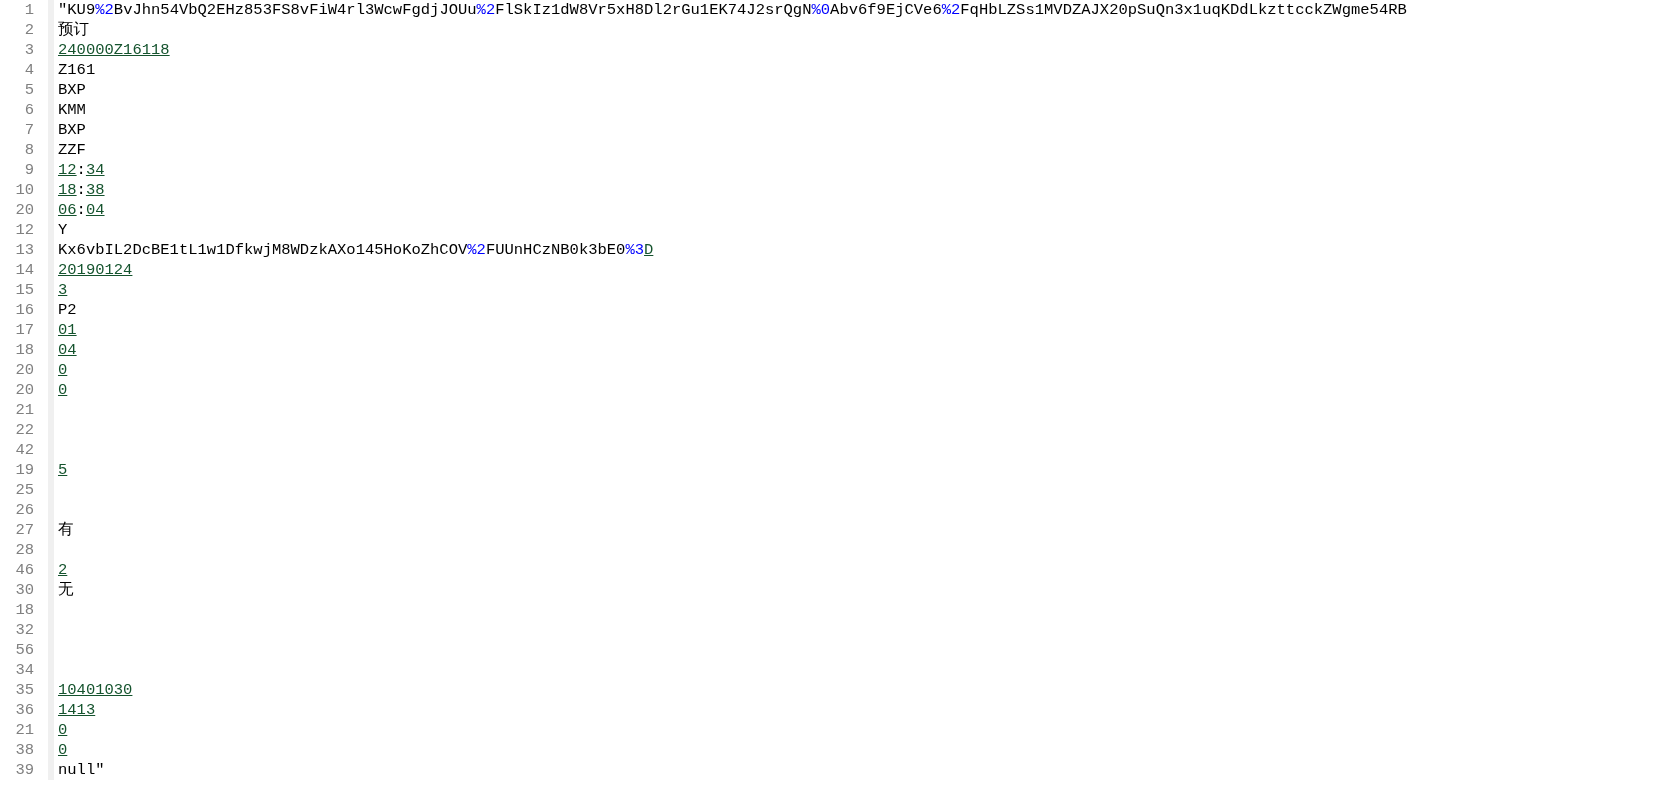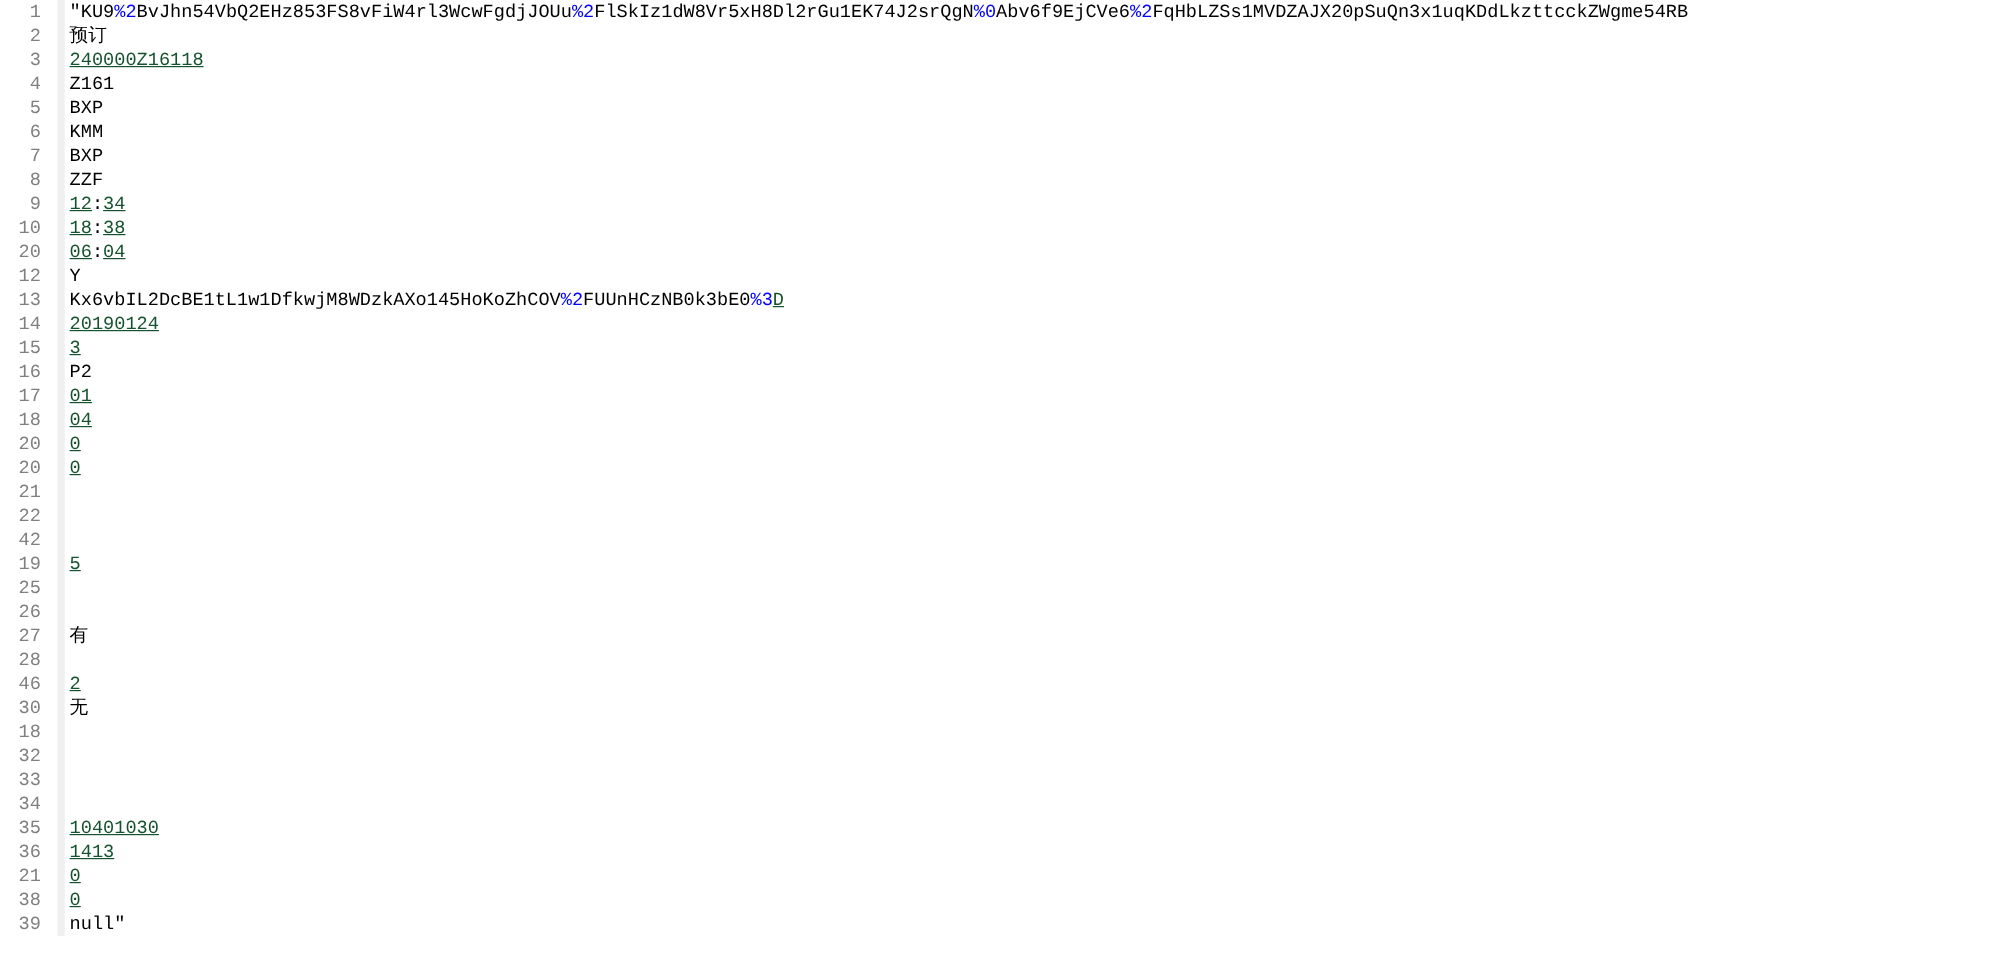--- a/index.html
+++ b/index.html
@@ -76,21 +76,21 @@
       <div class="gutter-line">42</div>
       <div class="gutter-line">19</div>
       <div class="gutter-line">25</div>
       <div class="gutter-line">26</div>
       <div class="gutter-line">27</div>
       <div class="gutter-line">28</div>
       <div class="gutter-line">46</div>
       <div class="gutter-line">30</div>
       <div class="gutter-line">18</div>
       <div class="gutter-line">32</div>
-      <div class="gutter-line">33</div>
+      <div class="gutter-line">56</div>
       <div class="gutter-line">34</div>
       <div class="gutter-line">35</div>
       <div class="gutter-line">36</div>
       <div class="gutter-line">21</div>
       <div class="gutter-line">38</div>
       <div class="gutter-line">39</div>
     </div>
   <div class="gutter-border"></div>
   <div class="code" id="code"><div class="code-line"><span class="tok-black">"KU9</span><span class="tok-blue">%2</span><span class="tok-black">BvJhn54VbQ2EHz853FS8vFiW4rl3WcwFgdjJOUu</span><span class="tok-blue">%2</span><span class="tok-black">FlSkIz1dW8Vr5xH8Dl2rGu1EK74J2srQgN</span><span class="tok-blue">%0</span><span class="tok-black">Abv6f9EjCVe6</span><span class="tok-blue">%2</span><span class="tok-black">FqHbLZSs1MVDZAJX20pSuQn3x1uqKDdLkzttcckZWgme54RB</span></div><div class="code-line"><span class="tok-black">预订</span></div><div class="code-line"><span class="tok-red">240000Z16118</span></div><div class="code-line"><span class="tok-black">Z161</span></div><div class="code-line"><span class="tok-black">BXP</span></div><div class="code-line"><span class="tok-black">KMM</span></div><div class="code-line"><span class="tok-black">BXP</span></div><div class="code-line"><span class="tok-black">ZZF</span></div><div class="code-line"><span class="tok-red">12</span><span class="tok-black">:</span><span class="tok-red">34</span></div><div class="code-line"><span class="tok-red">18</span><span class="tok-black">:</span><span class="tok-red">38</span></div><div class="code-line"><span class="tok-red">06</span><span class="tok-black">:</span><span class="tok-red">04</span></div><div class="code-line"><span class="tok-black">Y</span></div><div class="code-line"><span class="tok-black">Kx6vbIL2DcBE1tL1w1DfkwjM8WDzkAXo145HoKoZhCOV</span><span class="tok-blue">%2</span><span class="tok-black">FUUnHCzNB0k3bE0</span><span class="tok-blue">%3</span><span class="tok-red">D</span></div><div class="code-line"><span class="tok-red">20190124</span></div><div class="code-line"><span class="tok-red">3</span></div><div class="code-line"><span class="tok-black">P2</span></div><div class="code-line"><span class="tok-red">01</span></div><div class="code-line"><span class="tok-red">04</span></div><div class="code-line"><span class="tok-red">0</span></div><div class="code-line"><span class="tok-red">0</span></div><div class="code-line">&nbsp;</div><div class="code-line">&nbsp;</div><div class="code-line">&nbsp;</div><div class="code-line"><span class="tok-red">5</span></div><div class="code-line">&nbsp;</div><div class="code-line">&nbsp;</div><div class="code-line"><span class="tok-black">有</span></div><div class="code-line">&nbsp;</div><div class="code-line"><span class="tok-red">2</span></div><div class="code-line"><span class="tok-black">无</span></div><div class="code-line">&nbsp;</div><div class="code-line">&nbsp;</div><div class="code-line">&nbsp;</div><div class="code-line">&nbsp;</div><div class="code-line"><span class="tok-red">10401030</span></div><div class="code-line"><span class="tok-red">1413</span></div><div class="code-line"><span class="tok-red">0</span></div><div class="code-line"><span class="tok-red">0</span></div><div class="code-line"><span class="tok-black">null"</span></div></div>
 </div>

